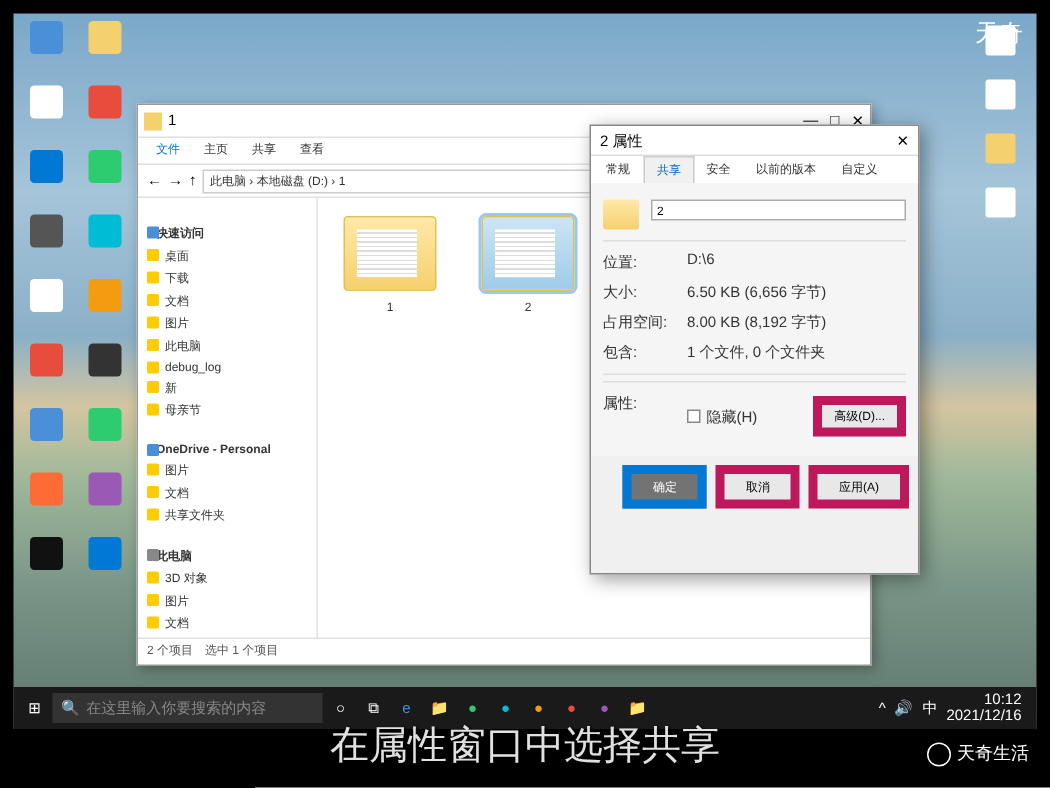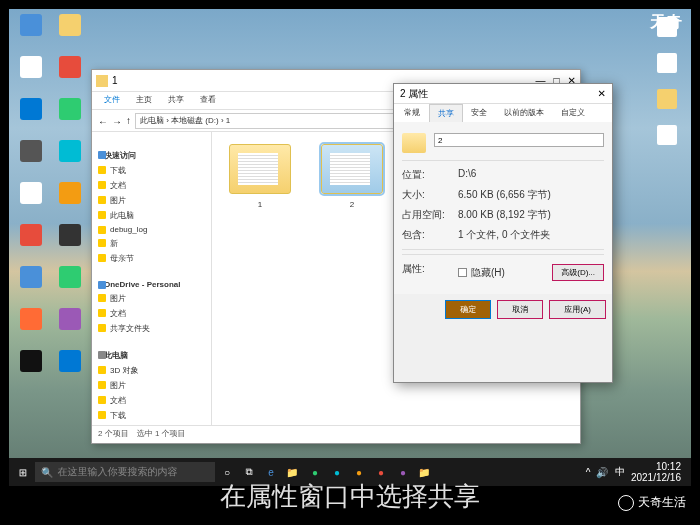--- a/index.html
+++ b/index.html
@@ -34,30 +34,30 @@
 .props-title{height:20px;background:#fff;display:flex;align-items:center;justify-content:space-between;padding:0 6px;font-size:9px;border-bottom:1px solid #ddd}
 .props-tabs{display:flex;background:#fff;padding:0 2px}
 .props-tab{padding:3px 8px;font-size:8px;color:#333;border-right:1px solid transparent}
 .props-tab.active{background:#f0f0f0;border:1px solid #ccc;border-bottom:none;color:#0066cc}
 .props-body{padding:8px;background:#f5f5f5}
 .props-row{display:flex;gap:8px;padding:3px 0;font-size:8px;color:#333}
 .props-row .lbl{width:48px;color:#333}
 .props-input{flex:1;height:14px;border:1px solid #aaa;background:#fff;padding:0 3px;font-size:8px}
 .props-sep{height:1px;background:#ddd;margin:4px 0}
 .props-btns{display:flex;justify-content:flex-end;gap:6px;padding:6px}
-.props-btn{padding:3px 14px;font-size:8px;border:1px solid #be185d;background:#e8e8e8}
-.props-btn.primary{background:#a16207;color:#fff;border-color:#0078d4}
+.props-btn{padding:3px 14px;font-size:8px;border:6px solid #be185d;background:#e8e8e8}
+.props-btn.primary{background:#737373;color:#fff;border-color:#0078d4}
 .attr-row{display:flex;align-items:center;gap:4px;font-size:8px;padding:2px 0}
 .chk{width:9px;height:9px;border:1px solid #888;background:#fff;display:inline-block}
 .chk.c{background:#0078d4}
 .taskbar{position:absolute;left:0;bottom:0;width:100%;height:28px;background:#1a1a1a;display:flex;align-items:center;padding:0 4px;gap:2px}
 .tb-search{width:180px;height:20px;background:#333;color:#888;font-size:8px;padding:0 6px;display:flex;align-items:center;gap:4px}
 .tb-ico{width:20px;height:20px;display:flex;align-items:center;justify-content:center;color:#fff;font-size:10px}
 .tb-tray{margin-left:auto;display:flex;align-items:center;gap:6px;color:#fff;font-size:7px;padding-right:6px}
-.watermark-tr{position:absolute;right:18px;top:12px;color:#fff;font-size:16px;font-weight:bold}
+.watermark-tr{position:absolute;right:18px;top:12px;color:#fff;font-size:16px;font-weight:normal}
 .caption{position:absolute;left:0;bottom:11px;width:100%;text-align:center;color:#e0e0e0;font-size:26px;font-weight:500;text-shadow:1px 1px 2px #000}
 .watermark-br{position:absolute;right:14px;bottom:14px;color:#fff;font-size:12px;display:flex;align-items:center;gap:4px}
 .watermark-br::before{content:"";width:14px;height:14px;border:1.5px solid #fff;border-radius:50%}
 .right-icons{position:absolute;right:4px;top:6px;width:40px}
 .ri{width:30px;height:34px;margin:2px auto;text-align:center}
 .ri-ico{width:20px;height:20px;background:#fff;border-radius:2px;margin:0 auto}
 </style>
 </head>
 <body>
 
@@ -117,20 +117,21 @@
     <div class="exp-addr">
       <span>←</span>
       <span>→</span>
       <span>↑</span>
       <div class="exp-addr-box">此电脑 › 本地磁盘 (D:) › 1</div>
       <div class="exp-search">搜索"1"</div>
     </div>
     <div class="exp-body">
       <div class="exp-side">
         <div class="side-item bold star">快速访问</div>
+        <div class="side-item">桌面</div>
         <div class="side-item">下载</div>
         <div class="side-item">文档</div>
         <div class="side-item">图片</div>
         <div class="side-item">此电脑</div>
         <div class="side-item">debug_log</div>
         <div class="side-item">新</div>
         <div class="side-item">母亲节</div>
         <div class="side-item bold star">OneDrive - Personal</div>
         <div class="side-item">图片</div>
         <div class="side-item">文档</div>

